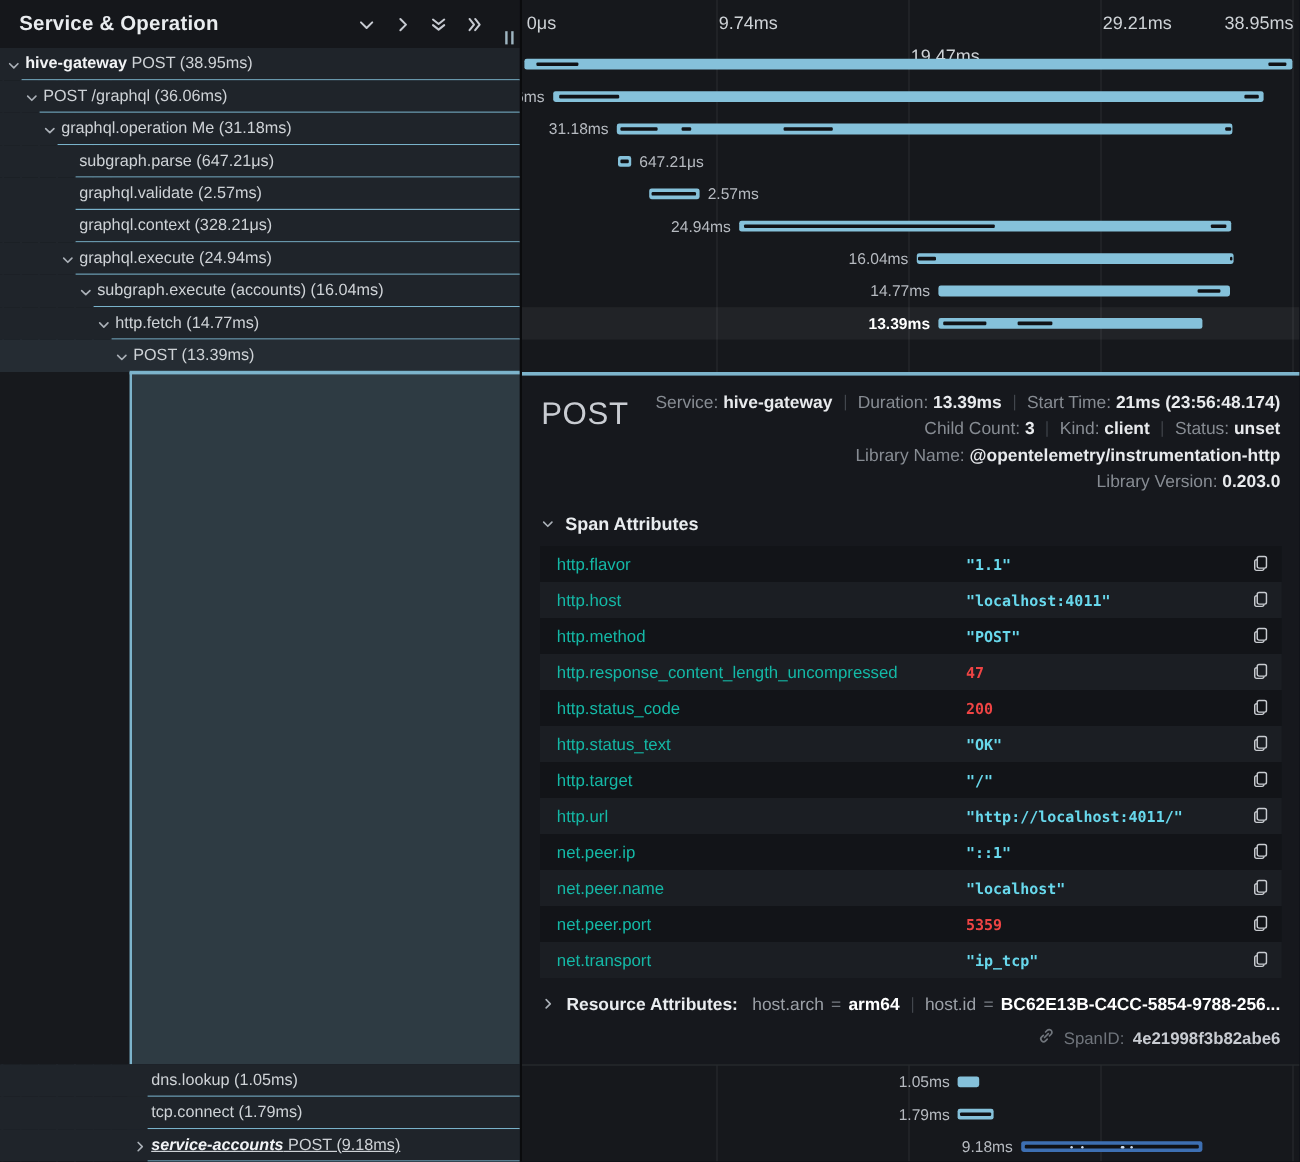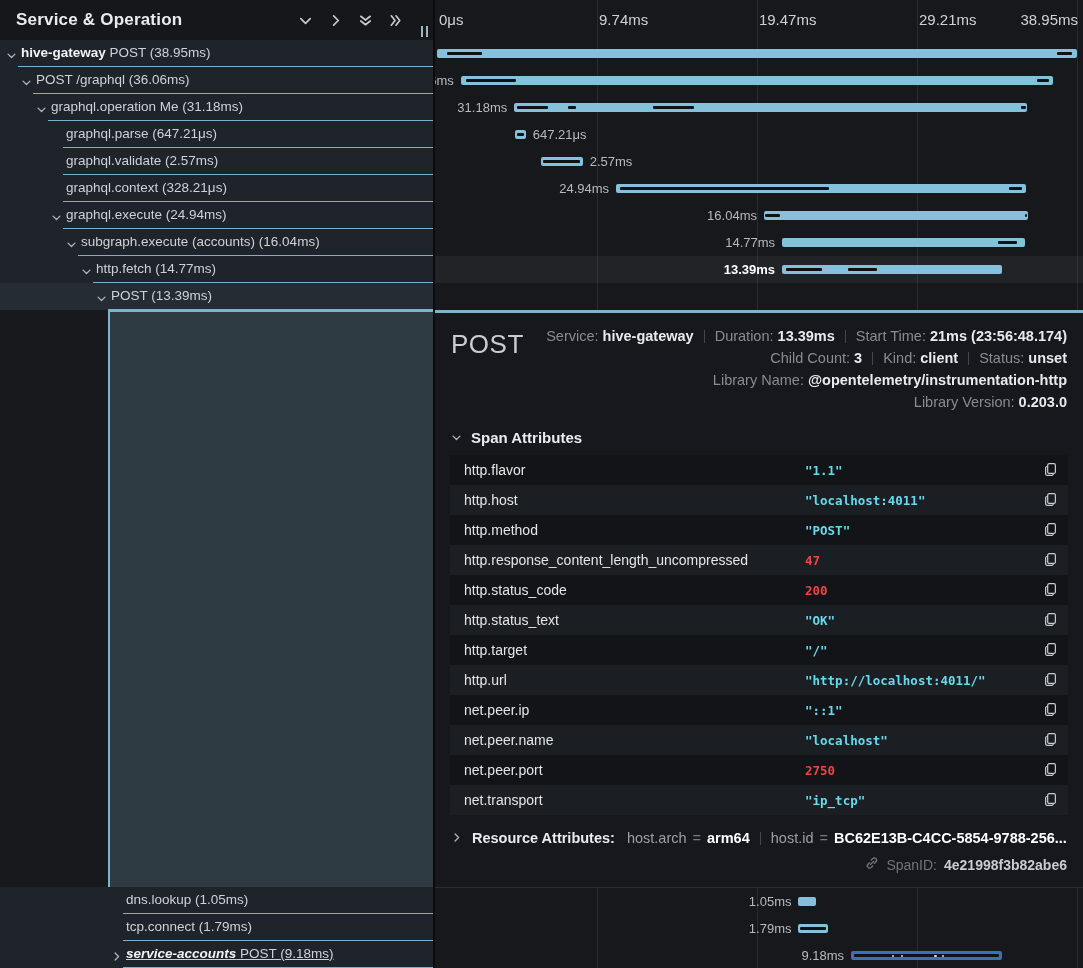--- a/index.html
+++ b/index.html
@@ -66,21 +66,21 @@
   .dp-meta { flex:1; text-align:right; font-size:14.5px; line-height:22px; color:#878c93; }
   .dp-meta b { color:#e8eaed; font-weight:bold; }
   .dp-sep { display:inline-block; width:1px; height:13px; background:#42464d; margin:0 10px; vertical-align:-2px; }
   .sect-head { display:flex; align-items:center; gap:9px; margin:16px 16px 0 16px;
     font-size:15px; font-weight:bold; color:#e9ecef; cursor:pointer; }
   .sect-head .chev { color:#aab0b7; }
   .attr-table { margin:9px 15px 0 15px; }
   .attr-row { height:30px; display:flex; align-items:center; padding-left:14px; position:relative; cursor:default; }
   .attr-row.odd { background:#121418; }
   .attr-row.even { background:#1b1e23; }
-  .attr-key { width:341px; font-size:14px; color:#e5e5e5; white-space:nowrap; }
+  .attr-key { width:341px; font-size:14px; color:#14b8a6; white-space:nowrap; }
   .attr-val { font-family:"DejaVu Sans Mono", monospace; font-size:12.5px; font-weight:bold; white-space:nowrap; }
   .attr-val.string { color:#68d8ec; }
   .attr-val.number { color:#ef4444; }
   .copy-btn { position:absolute; right:10px; top:7px; width:16px; height:16px; background:none; border:none; cursor:pointer; }
   .resource-line { margin:15px 16px 0 16px; font-size:14.5px; color:#9ba0a7; display:flex; align-items:center; white-space:nowrap; overflow:hidden; }
   .resource-line .chev { color:#aab0b7; margin-right:10px; }
   .resource-line .rt { font-weight:bold; color:#e9ecef; margin-right:12px; }
   .resource-line b { color:#ffffff; font-weight:bold; }
   .resource-line .eq { margin:0 6px; color:#767b82; }
   .spanid-line { margin:10px 16px 0 16px; text-align:right; font-size:14px; color:#6f747b;
@@ -142,21 +142,21 @@
           <div class="border" style="left: 33px;"></div>
         </div>
         <div class="tree-row">
           <span class="chev" style="left: 36px;"><svg width="11" height="11" viewBox="0 0 16 16" fill="none" stroke="#aab0b7" stroke-width="2" stroke-linecap="round" stroke-linejoin="round">
               <path d="M3 6 L8 11 L13 6"></path>
             </svg></span>
           <span class="label" style="left: 51px;">graphql.operation Me (31.18ms)</span>
           <div class="border" style="left: 48px;"></div>
         </div>
         <div class="tree-row">
-          <span class="label" style="left: 66px;">graphql.parse (647.21μs)</span>
+          <span class="label" style="left: 66px;">subgraph.parse (647.21μs)</span>
           <div class="border" style="left: 63px;"></div>
         </div>
         <div class="tree-row">
           <span class="label" style="left: 66px;">graphql.validate (2.57ms)</span>
           <div class="border" style="left: 63px;"></div>
         </div>
         <div class="tree-row">
           <span class="label" style="left: 66px;">graphql.context (328.21μs)</span>
           <div class="border" style="left: 63px;"></div>
         </div>
@@ -210,21 +210,21 @@
         </div>
       </div>
   </div>
 
   <div class="divider"></div>
 
   <div class="right-pane">
     <div class="tl-header" id="tl-header">
         <span class="tl-tick" style="left: 4px;">0μs</span>
         <span class="tl-tick" style="left: 164.041px;">9.74ms</span>
-        <span class="tl-tick" style="left: 323.918px;">19.47ms</span>
+        <span class="tl-tick" style="left: 323.918px; margin-top: 28px;">19.47ms</span>
         <span class="tl-tick" style="left: 483.959px;">29.21ms</span>
         <span class="tl-tick" style="right: 5px;">38.95ms</span>
         <div class="gridline" style="left: 162.041px;"></div>
         <div class="gridline" style="left: 321.918px;"></div>
         <div class="gridline" style="left: 481.959px;"></div>
         <div class="gridline" style="left: 642px;"></div>
       </div>
     <div class="tl-rows" id="tl-rows">
         <div class="gridline" style="left: 162.041px;"></div>
         <div class="gridline" style="left: 321.918px;"></div>
@@ -405,21 +405,21 @@
           <div class="attr-row even">
             <span class="attr-key">net.peer.name</span>
             <span class="attr-val string">"localhost"</span>
             <button class="copy-btn"><svg width="15" height="15" viewBox="0 0 16 16" fill="none" stroke="#c8cbd0" stroke-width="1.3" stroke-linejoin="round">
                 <rect x="5" y="1.8" width="8.2" height="10.4" rx="1.6"></rect>
                 <path d="M11 12.2 v0.4 a1.6 1.6 0 0 1 -1.6 1.6 H4.4 a1.6 1.6 0 0 1 -1.6 -1.6 V6.4 a1.6 1.6 0 0 1 1.6 -1.6 h0.6"></path>
               </svg></button>
           </div>
           <div class="attr-row odd">
             <span class="attr-key">net.peer.port</span>
-            <span class="attr-val number">2750</span>
+            <span class="attr-val number">5359</span>
             <button class="copy-btn"><svg width="15" height="15" viewBox="0 0 16 16" fill="none" stroke="#c8cbd0" stroke-width="1.3" stroke-linejoin="round">
                 <rect x="5" y="1.8" width="8.2" height="10.4" rx="1.6"></rect>
                 <path d="M11 12.2 v0.4 a1.6 1.6 0 0 1 -1.6 1.6 H4.4 a1.6 1.6 0 0 1 -1.6 -1.6 V6.4 a1.6 1.6 0 0 1 1.6 -1.6 h0.6"></path>
               </svg></button>
           </div>
           <div class="attr-row even">
             <span class="attr-key">net.transport</span>
             <span class="attr-val string">"ip_tcp"</span>
             <button class="copy-btn"><svg width="15" height="15" viewBox="0 0 16 16" fill="none" stroke="#c8cbd0" stroke-width="1.3" stroke-linejoin="round">
                 <rect x="5" y="1.8" width="8.2" height="10.4" rx="1.6"></rect>

